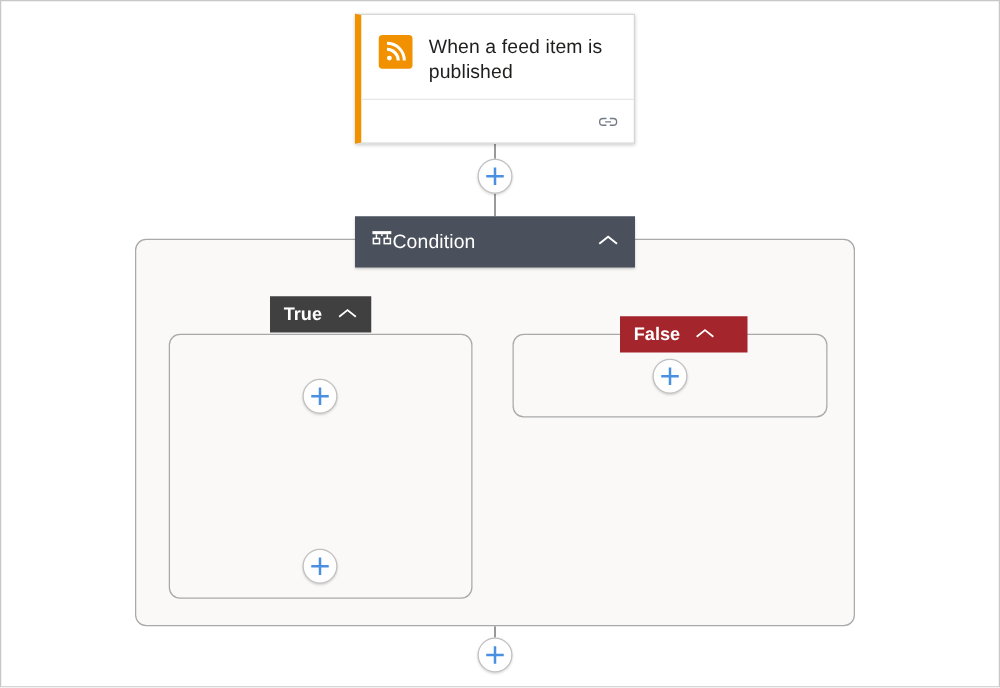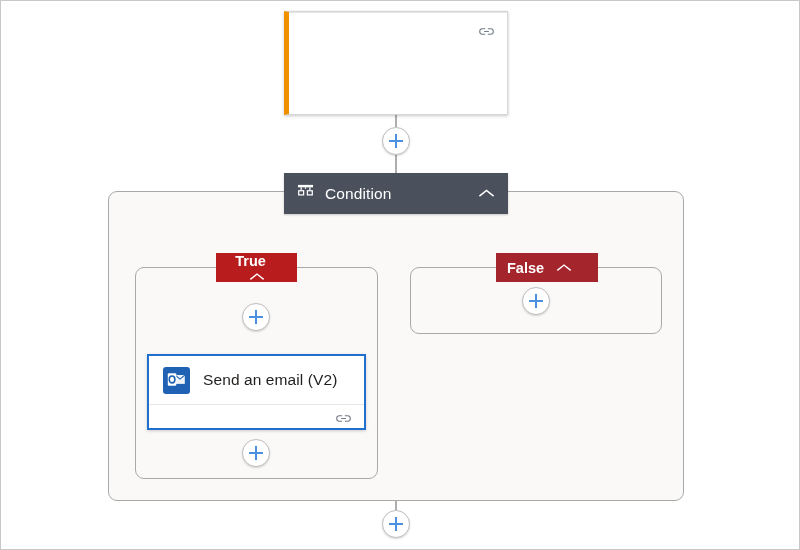--- a/index.html
+++ b/index.html
@@ -79,21 +79,20 @@
     left: 283px; top: 172px; width: 224px; height: 41px;
     background: #4a515c;
     display: flex; align-items: center;
     padding: 0 13px;
     z-index: 6;
     box-shadow: 0 1px 2px rgba(0,0,0,.2);
   }
   #condition-header .cond-label {
     color: #ffffff;
     font-size: 15.5px;
-    margin-left: 11px;
     flex: 1;
     letter-spacing: .1px;
   }
 
   
   .scope {
     position: absolute;
     background: #faf9f8;
     border: 1px solid #a9a9a9;
     border-radius: 9px;
@@ -108,21 +107,21 @@
     position: absolute;
     height: 29px;
     display: flex; align-items: center;
     padding: 0 11px;
     z-index: 7;
     color: #ffffff;
     font-size: 14.5px;
     font-weight: bold;
   }
   .branch-pill .pill-label { margin-right: 12px; }
-  #true-pill  { left: 215px; top: 252px; width: 81px; background: #b91c1c; flex-direction: column; }
+  #true-pill  { left: 215px; top: 236px; width: 81px; background: #404040; }
   #false-pill { left: 495px; top: 252px; width: 102px; background: #a4262c; }
 
   
   .plus-btn {
     position: absolute;
     width: 28px; height: 28px;
     border-radius: 50%;
     background: #ffffff;
     border: 1px solid #c0c0c0;
     box-shadow: 0 1px 2px rgba(0,0,0,.16);
@@ -161,93 +160,81 @@
 
       <line x1="255" y1="429" x2="255" y2="438"></line>
 
       <line x1="395" y1="500" x2="395" y2="509"></line>
     </g>
 
     <path d="M249,341 L255,349 L261,341" fill="none" stroke="#9a9a9a" stroke-width="1.6"></path>
   </svg>
 
   <div class="card" id="trigger-card">
-    <div class="card-foot">
-      <span class="link-icon">
-        <svg width="17" height="13" viewBox="0 0 20 14" aria-hidden="true">
-          <path d="M8.4 10.2H5.2a3.2 3.2 0 0 1 0-6.4h3.2" fill="none" stroke="#5a6370" stroke-width="1.25"></path>
-          <path d="M11.6 3.8h3.2a3.2 3.2 0 0 1 0 6.4h-3.2" fill="none" stroke="#5a6370" stroke-width="1.25"></path>
-          <path d="M7.2 7h5.6" stroke="#5a6370" stroke-width="1.25"></path>
+    <div class="card-head">
+      <span class="icon-sq icon-rss">
+        <svg width="17" height="17" viewBox="0 0 16 16" aria-hidden="true">
+          <circle cx="3.3" cy="12.7" r="1.85" fill="#ffffff"></circle>
+          <path d="M1.5 7.2a7.3 7.3 0 0 1 7.3 7.3h2.3A9.6 9.6 0 0 0 1.5 4.9z" fill="#ffffff"></path>
+          <path d="M1.5 2.6a11.9 11.9 0 0 1 11.9 11.9h2.3A14.2 14.2 0 0 0 1.5 .3z" fill="#ffffff"></path>
         </svg>
       </span>
-    </div>
-  </div>
-
-  <div class="scope" id="outer-scope"></div>
-
-  <div id="condition-header">
-    <span>
-      <svg width="17" height="17" viewBox="0 0 18 18" aria-hidden="true">
-        <rect x="1" y="2" width="16" height="2.6" fill="#ffffff"></rect>
-        <path d="M4.4 4.6v3.2M13.6 4.6v3.2M9 4.6v1.6" stroke="#ffffff" stroke-width="1.3" fill="none"></path>
-        <rect x="1.8" y="8.2" width="5.2" height="4.4" fill="none" stroke="#ffffff" stroke-width="1.3"></rect>
-        <rect x="11" y="8.2" width="5.2" height="4.4" fill="none" stroke="#ffffff" stroke-width="1.3"></rect>
-      </svg>
-    </span>
-    <span class="cond-label">Condition</span>
-    <span class="chev">
-      <svg width="17" height="11" viewBox="0 0 18 11" aria-hidden="true">
-        <path d="M1.5 8.2L9 2.2l7.5 6" fill="none" stroke="#ffffff" stroke-width="1.6"></path>
-      </svg>
-    </span>
-  </div>
-
-  <div class="scope" id="true-scope"></div>
-  <div class="scope" id="false-scope"></div>
-
-  <div class="branch-pill" id="true-pill">
-    <span class="pill-label">True</span>
-    <span class="chev">
-      <svg width="16" height="10" viewBox="0 0 18 11" aria-hidden="true">
-        <path d="M1.5 8.2L9 2.2l7.5 6" fill="none" stroke="#ffffff" stroke-width="1.6"></path>
-      </svg>
-    </span>
-  </div>
-
-  <div class="branch-pill" id="false-pill">
-    <span class="pill-label">False</span>
-    <span class="chev">
-      <svg width="16" height="10" viewBox="0 0 18 11" aria-hidden="true">
-        <path d="M1.5 8.2L9 2.2l7.5 6" fill="none" stroke="#ffffff" stroke-width="1.6"></path>
-      </svg>
-    </span>
-  </div>
-
-  <div class="card" id="email-card">
-    <div class="card-head">
-      <span class="icon-sq icon-outlook">
-        <svg width="19" height="17" viewBox="0 0 20 18" aria-hidden="true">
-          <rect x="8.6" y="3.2" width="10.2" height="9.4" fill="#ffffff" opacity=".92"></rect>
-          <path d="M8.6 3.2l5.1 4.3 5.1-4.3" fill="none" stroke="#1f62b3" stroke-width="1.1"></path>
-          <rect x="0.8" y="1.2" width="9" height="13.4" rx="1.2" fill="#ffffff"></rect>
-          <ellipse cx="5.3" cy="7.9" rx="3" ry="3.6" fill="none" stroke="#1f62b3" stroke-width="1.7"></ellipse>
-        </svg>
-      </span>
-      <span class="card-title">Send an email (V2)</span>
+      <span class="card-title">When a feed item is published</span>
     </div>
     <div class="card-foot">
       <span class="link-icon">
         <svg width="17" height="13" viewBox="0 0 20 14" aria-hidden="true">
           <path d="M8.4 10.2H5.2a3.2 3.2 0 0 1 0-6.4h3.2" fill="none" stroke="#5a6370" stroke-width="1.25"></path>
           <path d="M11.6 3.8h3.2a3.2 3.2 0 0 1 0 6.4h-3.2" fill="none" stroke="#5a6370" stroke-width="1.25"></path>
           <path d="M7.2 7h5.6" stroke="#5a6370" stroke-width="1.25"></path>
         </svg>
       </span>
     </div>
   </div>
 
+  <div class="scope" id="outer-scope"></div>
+
+  <div id="condition-header">
+    <span>
+      <svg width="17" height="17" viewBox="0 0 18 18" aria-hidden="true">
+        <rect x="1" y="2" width="16" height="2.6" fill="#ffffff"></rect>
+        <path d="M4.4 4.6v3.2M13.6 4.6v3.2M9 4.6v1.6" stroke="#ffffff" stroke-width="1.3" fill="none"></path>
+        <rect x="1.8" y="8.2" width="5.2" height="4.4" fill="none" stroke="#ffffff" stroke-width="1.3"></rect>
+        <rect x="11" y="8.2" width="5.2" height="4.4" fill="none" stroke="#ffffff" stroke-width="1.3"></rect>
+      </svg>
+    </span>
+    <span class="cond-label">Condition</span>
+    <span class="chev">
+      <svg width="17" height="11" viewBox="0 0 18 11" aria-hidden="true">
+        <path d="M1.5 8.2L9 2.2l7.5 6" fill="none" stroke="#ffffff" stroke-width="1.6"></path>
+      </svg>
+    </span>
+  </div>
+
+  <div class="scope" id="true-scope"></div>
+  <div class="scope" id="false-scope"></div>
+
+  <div class="branch-pill" id="true-pill">
+    <span class="pill-label">True</span>
+    <span class="chev">
+      <svg width="16" height="10" viewBox="0 0 18 11" aria-hidden="true">
+        <path d="M1.5 8.2L9 2.2l7.5 6" fill="none" stroke="#ffffff" stroke-width="1.6"></path>
+      </svg>
+    </span>
+  </div>
+
+  <div class="branch-pill" id="false-pill">
+    <span class="pill-label">False</span>
+    <span class="chev">
+      <svg width="16" height="10" viewBox="0 0 18 11" aria-hidden="true">
+        <path d="M1.5 8.2L9 2.2l7.5 6" fill="none" stroke="#ffffff" stroke-width="1.6"></path>
+      </svg>
+    </span>
+  </div>
+
+
   <div class="plus-btn" id="plus-trigger"></div>
   <div class="plus-btn" id="plus-true-1"></div>
   <div class="plus-btn" id="plus-true-2"></div>
   <div class="plus-btn" id="plus-false"></div>
   <div class="plus-btn" id="plus-bottom"></div>
 
 </div>
 
 </body></html>

